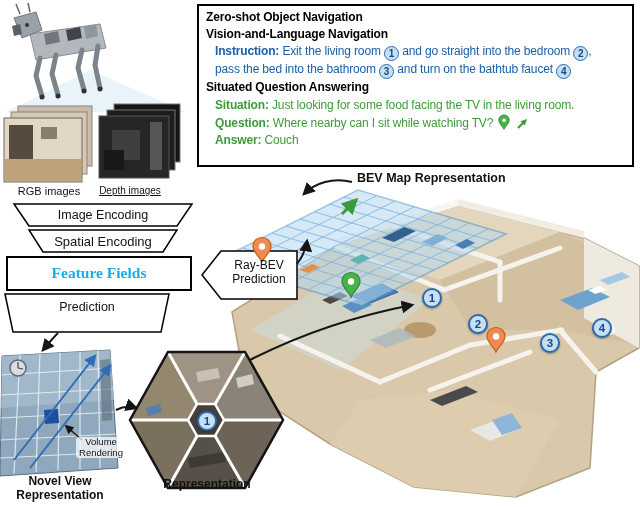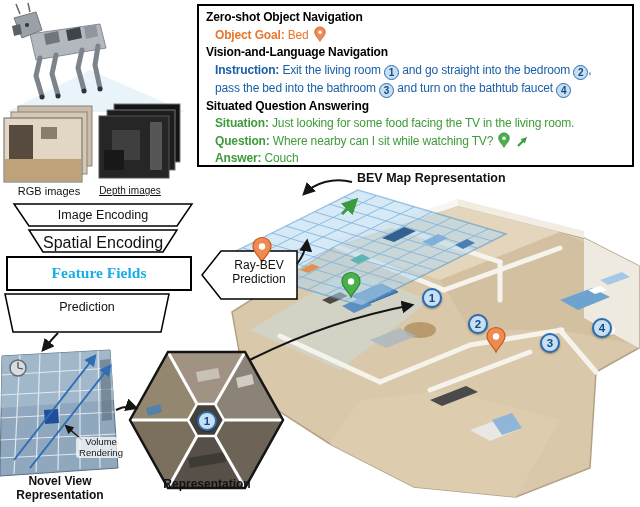--- a/index.html
+++ b/index.html
@@ -19,21 +19,21 @@
   .b{font-weight:bold;}
   .ichip{display:inline-block;width:13px;height:13px;border-radius:50%;background:var(--chip_fill,#c8dff2);
          border:1.5px solid var(--chip_border,#2b6cb0);color:#134b85;font-size:10px;font-weight:bold;
          text-align:center;line-height:13px;vertical-align:-2px;letter-spacing:0;}
   .inl{vertical-align:-3px;margin-left:2px;}
 
   
   .lbl{position:absolute;color:#111;}
   .c{text-align:center;}
   #lbl-imgenc{left:20px;top:208px;width:166px;font-size:12.5px;}
-  #lbl-spaenc{left:30px;top:234px;width:146px;font-size:16px;}
+  #lbl-spaenc{left:30px;top:234px;width:146px;font-size:13px;}
   #lbl-ff{left:8px;top:264px;width:182px;font-size:15.5px;font-weight:bold;color:var(--cyan_text,#18aee8);font-family:Liberation Serif, serif;}
   #lbl-raybev{left:219px;top:258px;width:80px;font-size:12px;line-height:14px;}
   #lbl-rayview{left:12px;top:300px;width:150px;font-size:12.5px;line-height:14.5px;}
   #lbl-bevmap{left:357px;top:171px;font-size:12.5px;font-weight:bold;}
   #lbl-rgb{left:5px;top:185px;width:88px;font-size:11px;}
   #lbl-depth{left:86px;top:185px;width:88px;font-size:10px;text-decoration:underline;}
   #lbl-vol{left:76px;top:437px;width:50px;font-size:9.5px;line-height:10.5px;
            background:rgba(255,255,255,.72);border-radius:3px;}
   #lbl-novel{left:0;top:474px;width:120px;font-size:12px;line-height:14px;font-weight:bold;}
   #lbl-pano{left:134px;top:477px;width:146px;font-size:12px;line-height:14px;font-weight:bold;}
@@ -247,28 +247,20 @@
     </g>
     <g transform="translate(351,297)">
       <use href="#pinP" class="pin-green"></use>
         <circle cy="-15.5" r="3.2" fill="#fff"></circle>
     </g>
     <path d="M342,214 L356,200" stroke="#3a9a3c" stroke-width="3" fill="none" marker-end="url(#ahg)"></path>
   </svg>
 
   <div class="anno-box">
     <div><span class="a-title">Zero-shot Object Navigation</span></div>
-    <div class="ind">
-      <span class="orange b">Object Goal:</span>
-      <span class="orange">Bed</span>
-      <svg class="inl" width="12" height="16" viewBox="-10 -26 20 27">
-        <use href="#pinP" class="pin-orange"></use>
-          <circle cy="-15.5" r="3" fill="#fff"></circle>
-      </svg>
-    </div>
     <div><span class="a-title">Vision-and-Language Navigation</span></div>
     <div class="ind blue">
       <span class="b">Instruction:</span>
       <span>Exit the living room</span>
       <span class="ichip">1</span>
       <span>and go straight into the bedroom</span>
       <span class="ichip">2</span><span>,</span>
     </div>
     <div class="ind blue">
       <span>pass the bed into the bathroom</span>

